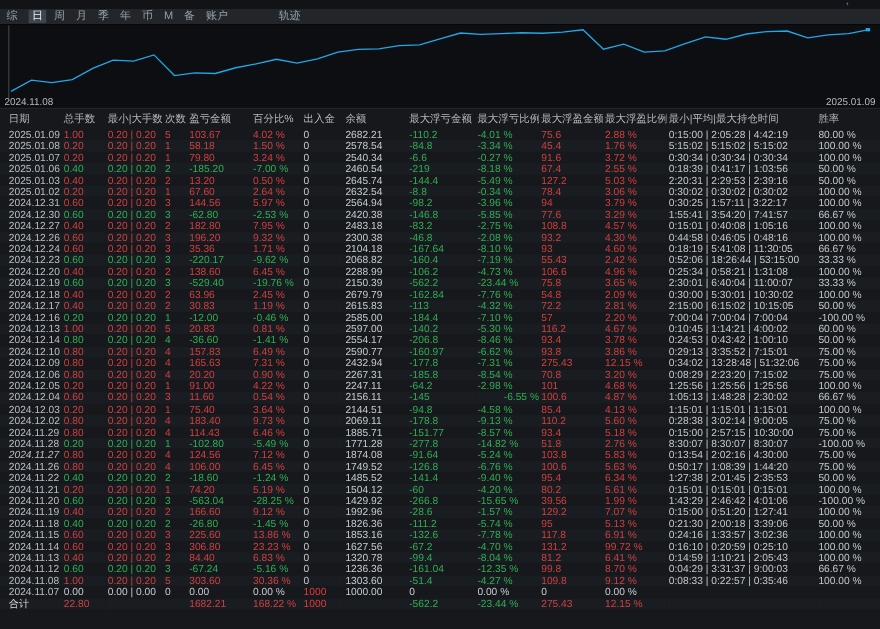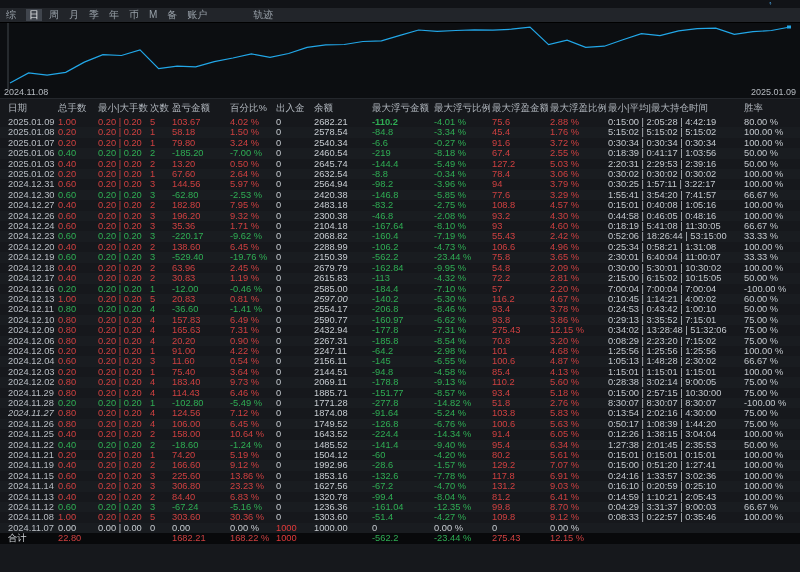--- a/index.html
+++ b/index.html
@@ -105,21 +105,21 @@
   <tbody id="tbody">
       <tr>
         <td class="c0" style="color: rgb(185, 190, 196);">2025.01.09</td>
         <td class="c1" style="color: rgb(207, 64, 64);">1.00</td>
         <td class="c2" style="color: rgb(207, 64, 64);">0.20 | 0.20</td>
         <td class="c3" style="color: rgb(207, 64, 64);">5</td>
         <td class="c4" style="color: rgb(207, 64, 64);">103.67</td>
         <td class="c5" style="color: rgb(207, 64, 64);">4.02 %</td>
         <td class="c6" style="color: rgb(198, 203, 208);">0</td>
         <td class="c7" style="color: rgb(198, 203, 208);">2682.21</td>
-        <td class="c8" style="color: rgb(47, 174, 84); font-weight: bold;">-110.2</td>
+        <td class="c8" style="color: rgb(47, 174, 84);">-110.2</td>
         <td class="c9" style="color: rgb(47, 174, 84);">-4.01 %</td>
         <td class="c10" style="color: rgb(207, 64, 64);">75.6</td>
         <td class="c11" style="color: rgb(207, 64, 64);">2.88 %</td>
         <td class="c12" style="color: rgb(195, 200, 205);">0:15:00 | 2:05:28 | 4:42:19</td>
         <td class="c13" style="color: rgb(195, 200, 205);">80.00 %</td>
       </tr>
       <tr>
         <td class="c0" style="color: rgb(185, 190, 196);">2025.01.08</td>
         <td class="c1" style="color: rgb(207, 64, 64);">0.20</td>
         <td class="c2" style="color: rgb(207, 64, 64);">0.20 | 0.20</td>
@@ -330,21 +330,21 @@
       <tr>
         <td class="c0" style="color: rgb(185, 190, 196);">2024.12.18</td>
         <td class="c1" style="color: rgb(207, 64, 64);">0.40</td>
         <td class="c2" style="color: rgb(207, 64, 64);">0.20 | 0.20</td>
         <td class="c3" style="color: rgb(207, 64, 64);">2</td>
         <td class="c4" style="color: rgb(207, 64, 64);">63.96</td>
         <td class="c5" style="color: rgb(207, 64, 64);">2.45 %</td>
         <td class="c6" style="color: rgb(198, 203, 208);">0</td>
         <td class="c7" style="color: rgb(198, 203, 208);">2679.79</td>
         <td class="c8" style="color: rgb(47, 174, 84);">-162.84</td>
-        <td class="c9" style="color: rgb(47, 174, 84);">-9.95 %</td>
+        <td class="c9" style="color: rgb(47, 174, 84);">-7.76 %</td>
         <td class="c10" style="color: rgb(207, 64, 64);">54.8</td>
         <td class="c11" style="color: rgb(207, 64, 64);">2.09 %</td>
         <td class="c12" style="color: rgb(195, 200, 205);">0:30:00 | 5:30:01 | 10:30:02</td>
         <td class="c13" style="color: rgb(195, 200, 205);">100.00 %</td>
       </tr>
       <tr>
         <td class="c0" style="color: rgb(185, 190, 196);">2024.12.17</td>
         <td class="c1" style="color: rgb(207, 64, 64);">0.40</td>
         <td class="c2" style="color: rgb(207, 64, 64);">0.20 | 0.20</td>
         <td class="c3" style="color: rgb(207, 64, 64);">2</td>
@@ -376,30 +376,30 @@
         <td class="c13" style="color: rgb(195, 200, 205);">-100.00 %</td>
       </tr>
       <tr>
         <td class="c0" style="color: rgb(185, 190, 196);">2024.12.13</td>
         <td class="c1" style="color: rgb(207, 64, 64);">1.00</td>
         <td class="c2" style="color: rgb(207, 64, 64);">0.20 | 0.20</td>
         <td class="c3" style="color: rgb(207, 64, 64);">5</td>
         <td class="c4" style="color: rgb(207, 64, 64);">20.83</td>
         <td class="c5" style="color: rgb(207, 64, 64);">0.81 %</td>
         <td class="c6" style="color: rgb(198, 203, 208);">0</td>
-        <td class="c7" style="color: rgb(198, 203, 208); font-style: italic;">2597.00</td>
+        <td class="c7" style="color: rgb(198, 203, 208);">2597.00</td>
         <td class="c8" style="color: rgb(47, 174, 84);">-140.2</td>
         <td class="c9" style="color: rgb(47, 174, 84);">-5.30 %</td>
         <td class="c10" style="color: rgb(207, 64, 64);">116.2</td>
         <td class="c11" style="color: rgb(207, 64, 64);">4.67 %</td>
         <td class="c12" style="color: rgb(195, 200, 205);">0:10:45 | 1:14:21 | 4:00:02</td>
         <td class="c13" style="color: rgb(195, 200, 205);">60.00 %</td>
       </tr>
       <tr>
-        <td class="c0" style="color: rgb(185, 190, 196);">2024.12.11</td>
+        <td class="c0" style="color: rgb(185, 190, 196);">2024.12.14</td>
         <td class="c1" style="color: rgb(47, 174, 84);">0.80</td>
         <td class="c2" style="color: rgb(47, 174, 84);">0.20 | 0.20</td>
         <td class="c3" style="color: rgb(47, 174, 84);">4</td>
         <td class="c4" style="color: rgb(47, 174, 84);">-36.60</td>
         <td class="c5" style="color: rgb(47, 174, 84);">-1.41 %</td>
         <td class="c6" style="color: rgb(198, 203, 208);">0</td>
         <td class="c7" style="color: rgb(198, 203, 208);">2554.17</td>
         <td class="c8" style="color: rgb(47, 174, 84);">-206.8</td>
         <td class="c9" style="color: rgb(47, 174, 84);">-8.46 %</td>
         <td class="c10" style="color: rgb(207, 64, 64);">93.4</td>
@@ -474,21 +474,21 @@
       <tr>
         <td class="c0" style="color: rgb(185, 190, 196);">2024.12.04</td>
         <td class="c1" style="color: rgb(207, 64, 64);">0.60</td>
         <td class="c2" style="color: rgb(207, 64, 64);">0.20 | 0.20</td>
         <td class="c3" style="color: rgb(207, 64, 64);">3</td>
         <td class="c4" style="color: rgb(207, 64, 64);">11.60</td>
         <td class="c5" style="color: rgb(207, 64, 64);">0.54 %</td>
         <td class="c6" style="color: rgb(198, 203, 208);">0</td>
         <td class="c7" style="color: rgb(198, 203, 208);">2156.11</td>
         <td class="c8" style="color: rgb(47, 174, 84);">-145</td>
-        <td class="c9" style="color: rgb(47, 174, 84);">-6.55 %</td>
+        <td class="c9" style="color: rgb(47, 174, 84); text-align: right;">-6.55 %</td>
         <td class="c10" style="color: rgb(207, 64, 64);">100.6</td>
         <td class="c11" style="color: rgb(207, 64, 64);">4.87 %</td>
         <td class="c12" style="color: rgb(195, 200, 205);">1:05:13 | 1:48:28 | 2:30:02</td>
         <td class="c13" style="color: rgb(195, 200, 205);">66.67 %</td>
       </tr>
       <tr>
         <td class="c0" style="color: rgb(185, 190, 196);">2024.12.03</td>
         <td class="c1" style="color: rgb(207, 64, 64);">0.20</td>
         <td class="c2" style="color: rgb(207, 64, 64);">0.20 | 0.20</td>
         <td class="c3" style="color: rgb(207, 64, 64);">1</td>
@@ -577,36 +577,20 @@
         <td class="c6" style="color: rgb(198, 203, 208);">0</td>
         <td class="c7" style="color: rgb(198, 203, 208);">1749.52</td>
         <td class="c8" style="color: rgb(47, 174, 84);">-126.8</td>
         <td class="c9" style="color: rgb(47, 174, 84);">-6.76 %</td>
         <td class="c10" style="color: rgb(207, 64, 64);">100.6</td>
         <td class="c11" style="color: rgb(207, 64, 64);">5.63 %</td>
         <td class="c12" style="color: rgb(195, 200, 205);">0:50:17 | 1:08:39 | 1:44:20</td>
         <td class="c13" style="color: rgb(195, 200, 205);">75.00 %</td>
       </tr>
       <tr>
-        <td class="c0" style="color: rgb(185, 190, 196);">2024.11.25</td>
-        <td class="c1" style="color: rgb(207, 64, 64);">0.40</td>
-        <td class="c2" style="color: rgb(207, 64, 64);">0.20 | 0.20</td>
-        <td class="c3" style="color: rgb(207, 64, 64);">2</td>
-        <td class="c4" style="color: rgb(207, 64, 64);">158.00</td>
-        <td class="c5" style="color: rgb(207, 64, 64);">10.64 %</td>
-        <td class="c6" style="color: rgb(198, 203, 208);">0</td>
-        <td class="c7" style="color: rgb(198, 203, 208);">1643.52</td>
-        <td class="c8" style="color: rgb(47, 174, 84);">-224.4</td>
-        <td class="c9" style="color: rgb(47, 174, 84);">-14.34 %</td>
-        <td class="c10" style="color: rgb(207, 64, 64);">91.4</td>
-        <td class="c11" style="color: rgb(207, 64, 64);">6.05 %</td>
-        <td class="c12" style="color: rgb(195, 200, 205);">0:12:26 | 1:38:15 | 3:04:04</td>
-        <td class="c13" style="color: rgb(195, 200, 205);">100.00 %</td>
-      </tr>
-      <tr>
         <td class="c0" style="color: rgb(185, 190, 196);">2024.11.22</td>
         <td class="c1" style="color: rgb(47, 174, 84);">0.40</td>
         <td class="c2" style="color: rgb(47, 174, 84);">0.20 | 0.20</td>
         <td class="c3" style="color: rgb(47, 174, 84);">2</td>
         <td class="c4" style="color: rgb(47, 174, 84);">-18.60</td>
         <td class="c5" style="color: rgb(47, 174, 84);">-1.24 %</td>
         <td class="c6" style="color: rgb(198, 203, 208);">0</td>
         <td class="c7" style="color: rgb(198, 203, 208);">1485.52</td>
         <td class="c8" style="color: rgb(47, 174, 84);">-141.4</td>
         <td class="c9" style="color: rgb(47, 174, 84);">-9.40 %</td>
@@ -625,36 +609,68 @@
         <td class="c6" style="color: rgb(198, 203, 208);">0</td>
         <td class="c7" style="color: rgb(198, 203, 208);">1504.12</td>
         <td class="c8" style="color: rgb(47, 174, 84);">-60</td>
         <td class="c9" style="color: rgb(47, 174, 84);">-4.20 %</td>
         <td class="c10" style="color: rgb(207, 64, 64);">80.2</td>
         <td class="c11" style="color: rgb(207, 64, 64);">5.61 %</td>
         <td class="c12" style="color: rgb(195, 200, 205);">0:15:01 | 0:15:01 | 0:15:01</td>
         <td class="c13" style="color: rgb(195, 200, 205);">100.00 %</td>
       </tr>
       <tr>
+        <td class="c0" style="color: rgb(185, 190, 196);">2024.11.20</td>
+        <td class="c1" style="color: rgb(47, 174, 84);">0.60</td>
+        <td class="c2" style="color: rgb(47, 174, 84);">0.20 | 0.20</td>
+        <td class="c3" style="color: rgb(47, 174, 84);">3</td>
+        <td class="c4" style="color: rgb(47, 174, 84);">-563.04</td>
+        <td class="c5" style="color: rgb(47, 174, 84);">-28.25 %</td>
+        <td class="c6" style="color: rgb(198, 203, 208);">0</td>
+        <td class="c7" style="color: rgb(198, 203, 208);">1429.92</td>
+        <td class="c8" style="color: rgb(47, 174, 84);">-266.8</td>
+        <td class="c9" style="color: rgb(47, 174, 84);">-15.65 %</td>
+        <td class="c10" style="color: rgb(207, 64, 64);">39.56</td>
+        <td class="c11" style="color: rgb(207, 64, 64);">1.99 %</td>
+        <td class="c12" style="color: rgb(195, 200, 205);">1:43:29 | 2:46:42 | 4:01:06</td>
+        <td class="c13" style="color: rgb(195, 200, 205);">-100.00 %</td>
+      </tr>
+      <tr>
         <td class="c0" style="color: rgb(185, 190, 196);">2024.11.19</td>
         <td class="c1" style="color: rgb(207, 64, 64);">0.40</td>
         <td class="c2" style="color: rgb(207, 64, 64);">0.20 | 0.20</td>
         <td class="c3" style="color: rgb(207, 64, 64);">2</td>
         <td class="c4" style="color: rgb(207, 64, 64);">166.60</td>
         <td class="c5" style="color: rgb(207, 64, 64);">9.12 %</td>
         <td class="c6" style="color: rgb(198, 203, 208);">0</td>
         <td class="c7" style="color: rgb(198, 203, 208);">1992.96</td>
         <td class="c8" style="color: rgb(47, 174, 84);">-28.6</td>
         <td class="c9" style="color: rgb(47, 174, 84);">-1.57 %</td>
         <td class="c10" style="color: rgb(207, 64, 64);">129.2</td>
         <td class="c11" style="color: rgb(207, 64, 64);">7.07 %</td>
         <td class="c12" style="color: rgb(195, 200, 205);">0:15:00 | 0:51:20 | 1:27:41</td>
         <td class="c13" style="color: rgb(195, 200, 205);">100.00 %</td>
       </tr>
       <tr>
+        <td class="c0" style="color: rgb(185, 190, 196);">2024.11.18</td>
+        <td class="c1" style="color: rgb(47, 174, 84);">0.40</td>
+        <td class="c2" style="color: rgb(47, 174, 84);">0.20 | 0.20</td>
+        <td class="c3" style="color: rgb(47, 174, 84);">2</td>
+        <td class="c4" style="color: rgb(47, 174, 84);">-26.80</td>
+        <td class="c5" style="color: rgb(47, 174, 84);">-1.45 %</td>
+        <td class="c6" style="color: rgb(198, 203, 208);">0</td>
+        <td class="c7" style="color: rgb(198, 203, 208);">1826.36</td>
+        <td class="c8" style="color: rgb(47, 174, 84);">-111.2</td>
+        <td class="c9" style="color: rgb(47, 174, 84);">-5.74 %</td>
+        <td class="c10" style="color: rgb(207, 64, 64);">95</td>
+        <td class="c11" style="color: rgb(207, 64, 64);">5.13 %</td>
+        <td class="c12" style="color: rgb(195, 200, 205);">0:21:30 | 2:00:18 | 3:39:06</td>
+        <td class="c13" style="color: rgb(195, 200, 205);">50.00 %</td>
+      </tr>
+      <tr>
         <td class="c0" style="color: rgb(185, 190, 196);">2024.11.15</td>
         <td class="c1" style="color: rgb(207, 64, 64);">0.60</td>
         <td class="c2" style="color: rgb(207, 64, 64);">0.20 | 0.20</td>
         <td class="c3" style="color: rgb(207, 64, 64);">3</td>
         <td class="c4" style="color: rgb(207, 64, 64);">225.60</td>
         <td class="c5" style="color: rgb(207, 64, 64);">13.86 %</td>
         <td class="c6" style="color: rgb(198, 203, 208);">0</td>
         <td class="c7" style="color: rgb(198, 203, 208);">1853.16</td>
         <td class="c8" style="color: rgb(47, 174, 84);">-132.6</td>
         <td class="c9" style="color: rgb(47, 174, 84);">-7.78 %</td>
@@ -668,21 +684,21 @@
         <td class="c1" style="color: rgb(207, 64, 64);">0.60</td>
         <td class="c2" style="color: rgb(207, 64, 64);">0.20 | 0.20</td>
         <td class="c3" style="color: rgb(207, 64, 64);">3</td>
         <td class="c4" style="color: rgb(207, 64, 64);">306.80</td>
         <td class="c5" style="color: rgb(207, 64, 64);">23.23 %</td>
         <td class="c6" style="color: rgb(198, 203, 208);">0</td>
         <td class="c7" style="color: rgb(198, 203, 208);">1627.56</td>
         <td class="c8" style="color: rgb(47, 174, 84);">-67.2</td>
         <td class="c9" style="color: rgb(47, 174, 84);">-4.70 %</td>
         <td class="c10" style="color: rgb(207, 64, 64);">131.2</td>
-        <td class="c11" style="color: rgb(207, 64, 64);">9.03 %</td>
+        <td class="c11" style="color: rgb(207, 64, 64);">99.72 %</td>
         <td class="c12" style="color: rgb(195, 200, 205);">0:16:10 | 0:20:59 | 0:25:10</td>
         <td class="c13" style="color: rgb(195, 200, 205);">100.00 %</td>
       </tr>
       <tr>
         <td class="c0" style="color: rgb(185, 190, 196);">2024.11.13</td>
         <td class="c1" style="color: rgb(207, 64, 64);">0.40</td>
         <td class="c2" style="color: rgb(207, 64, 64);">0.20 | 0.20</td>
         <td class="c3" style="color: rgb(207, 64, 64);">2</td>
         <td class="c4" style="color: rgb(207, 64, 64);">84.40</td>
         <td class="c5" style="color: rgb(207, 64, 64);">6.83 %</td>

